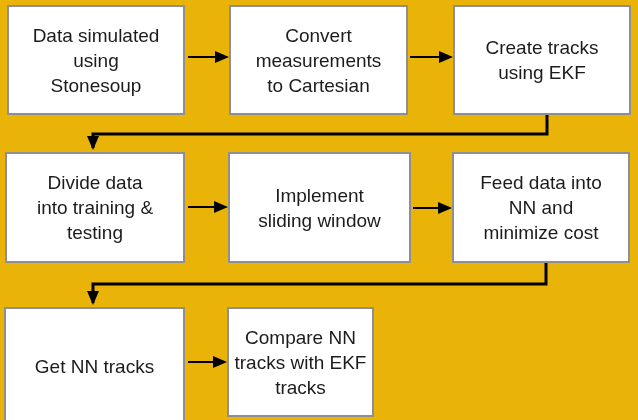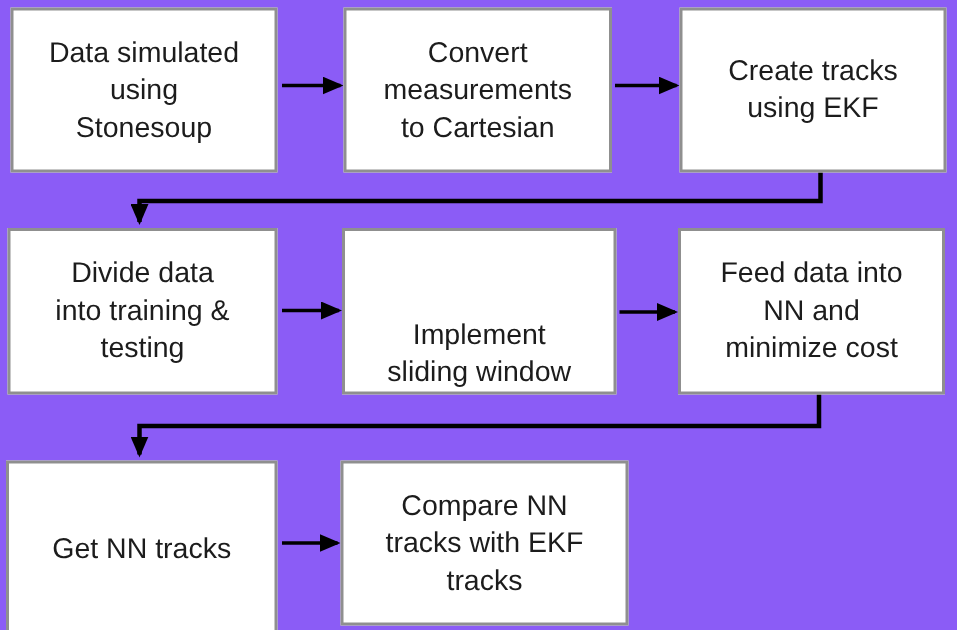--- a/index.html
+++ b/index.html
@@ -4,21 +4,21 @@
 <style>
   html, body {
     margin: 0;
     padding: 0;
     background: #ffffff;
   }
   .canvas {
     position: relative;
     width: 638px;
     height: 420px;
-    background: #8b5cf6;
+    background: #eab308;
     font-family: "Liberation Sans", sans-serif;
     overflow: hidden;
   }
   .connector-layer {
     position: absolute;
     left: 0;
     top: 0;
     width: 638px;
     height: 420px;
     pointer-events: none;
@@ -38,24 +38,24 @@
     font-size: 19px;
     line-height: 25px;
     color: #1c1c1c;
     padding: 0 4px;
   }
   
   .b0 { left: 7px;   top: 5px;   width: 178px; height: 110px; }
   .b1 { left: 229px; top: 5px;   width: 179px; height: 110px; }
   .b2 { left: 453px; top: 5px;   width: 178px; height: 110px; }
   .b3 { left: 5px;   top: 152px; width: 180px; height: 111px; }
-  .b4 { left: 228px; top: 152px; width: 183px; height: 111px; align-items: flex-end; }
+  .b4 { left: 228px; top: 152px; width: 183px; height: 111px; }
   .b5 { left: 452px; top: 152px; width: 178px; height: 111px; text-align: center; }
   .b6 { left: 4px;   top: 307px; width: 181px; height: 118px; }
-  .b7 { left: 227px; top: 307px; width: 192px; height: 110px; }
+  .b7 { left: 227px; top: 307px; width: 147px; height: 110px; }
 
   .arrow-line {
     stroke: #000000;
     fill: none;
     stroke-linejoin: miter;
   }
   .thin  { stroke-width: 2.2px; }
   .thick { stroke-width: 3px; }
 </style>
 </head>

